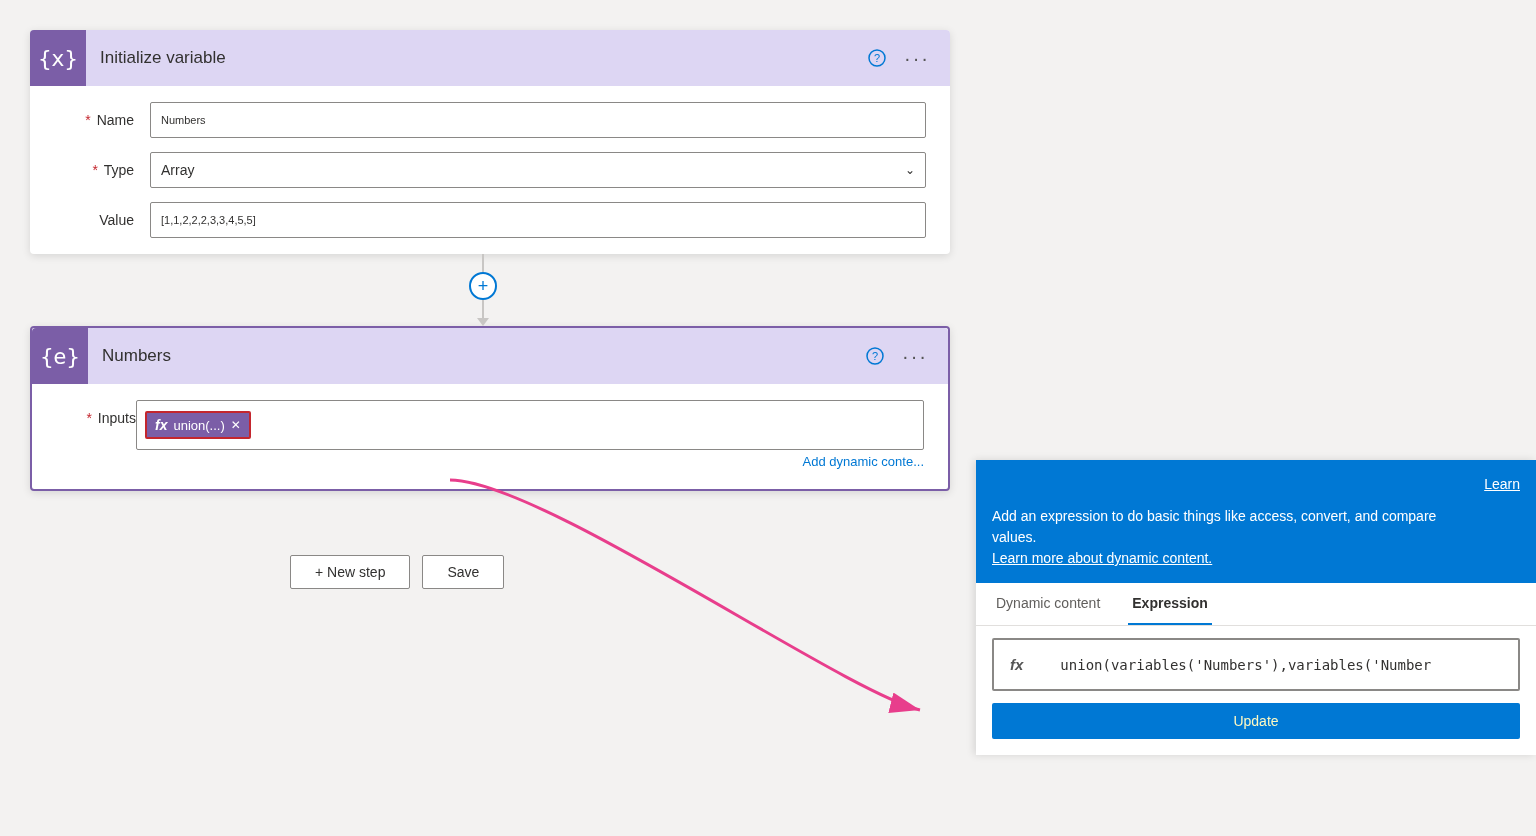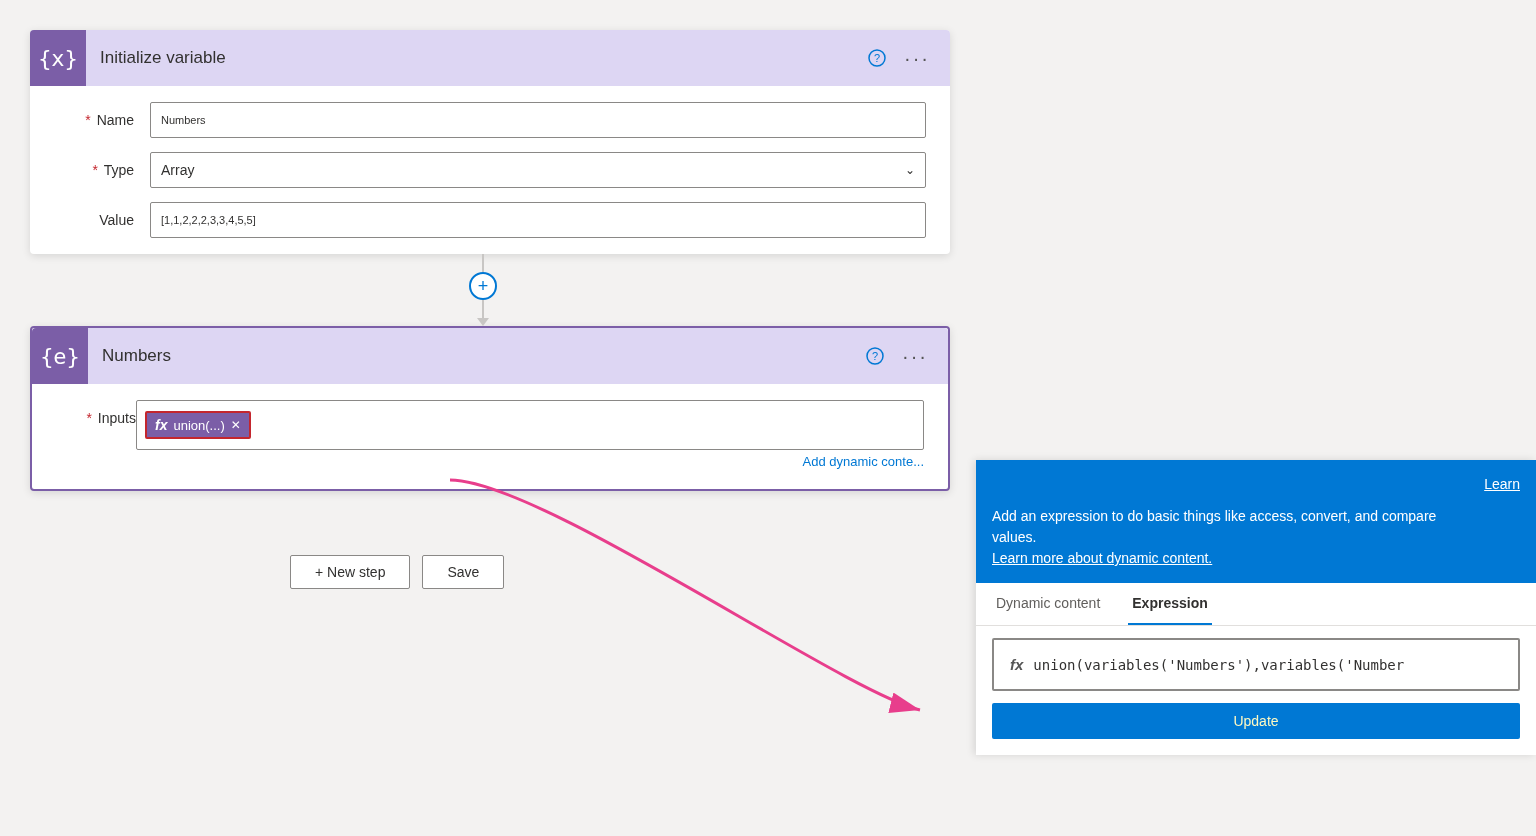--- a/index.html
+++ b/index.html
@@ -327,20 +327,21 @@
       border-radius: 2px;
     }
 
     .expression-input {
       flex: 1;
       border: none;
       outline: none;
       font-size: 14px;
       color: #323130;
       font-family: 'Consolas', monospace;
+      margin-left: 27px;
     }
 
     .fx-label {
       font-style: italic;
       font-weight: bold;
       font-size: 15px;
       color: #555;
       flex-shrink: 0;
     }
 

